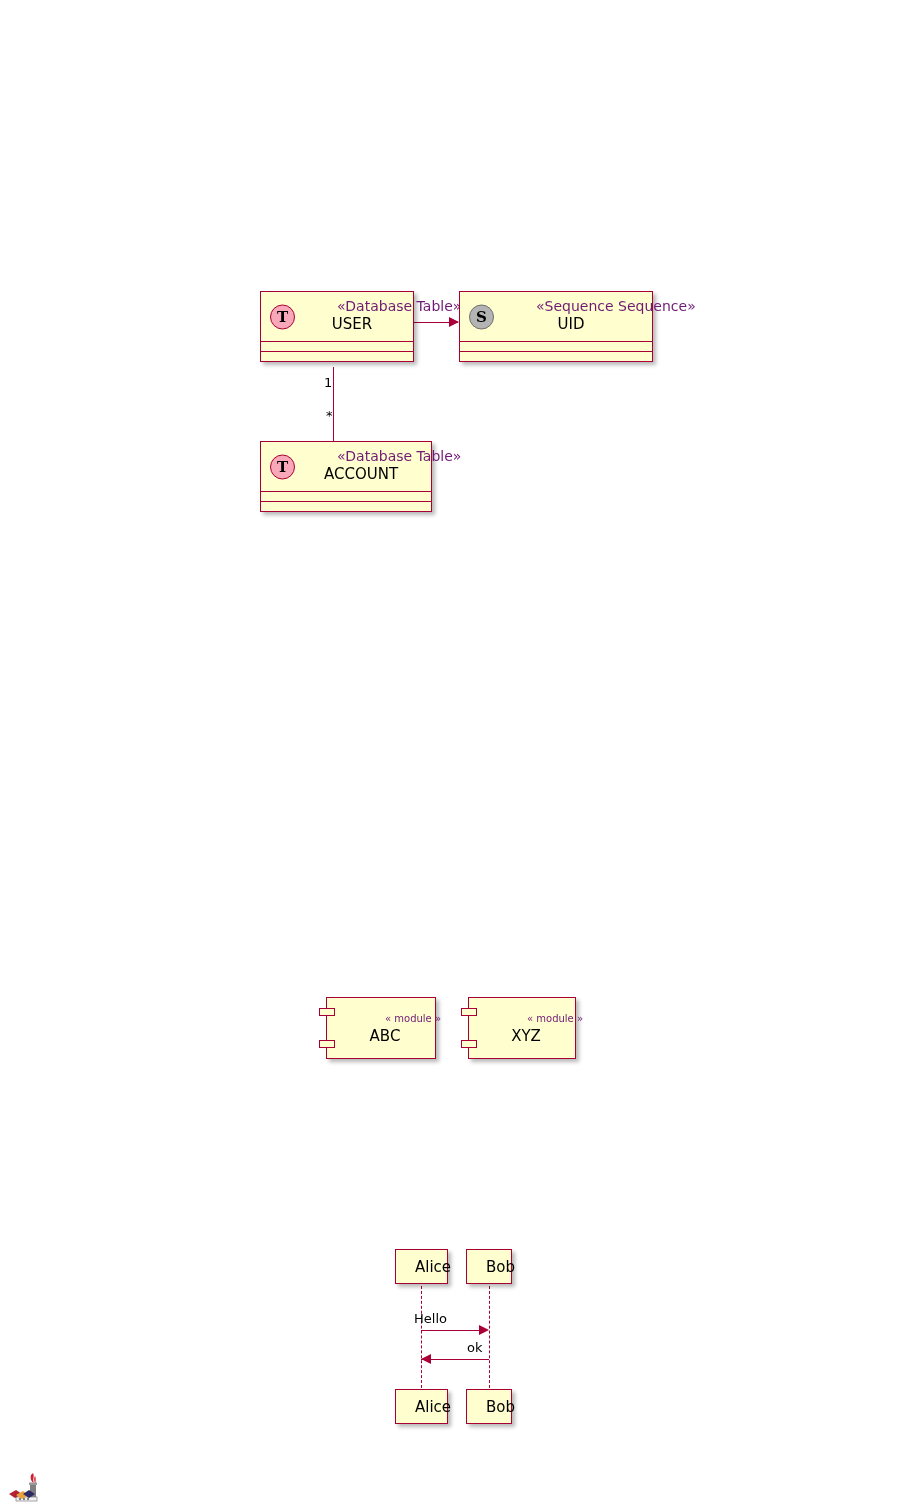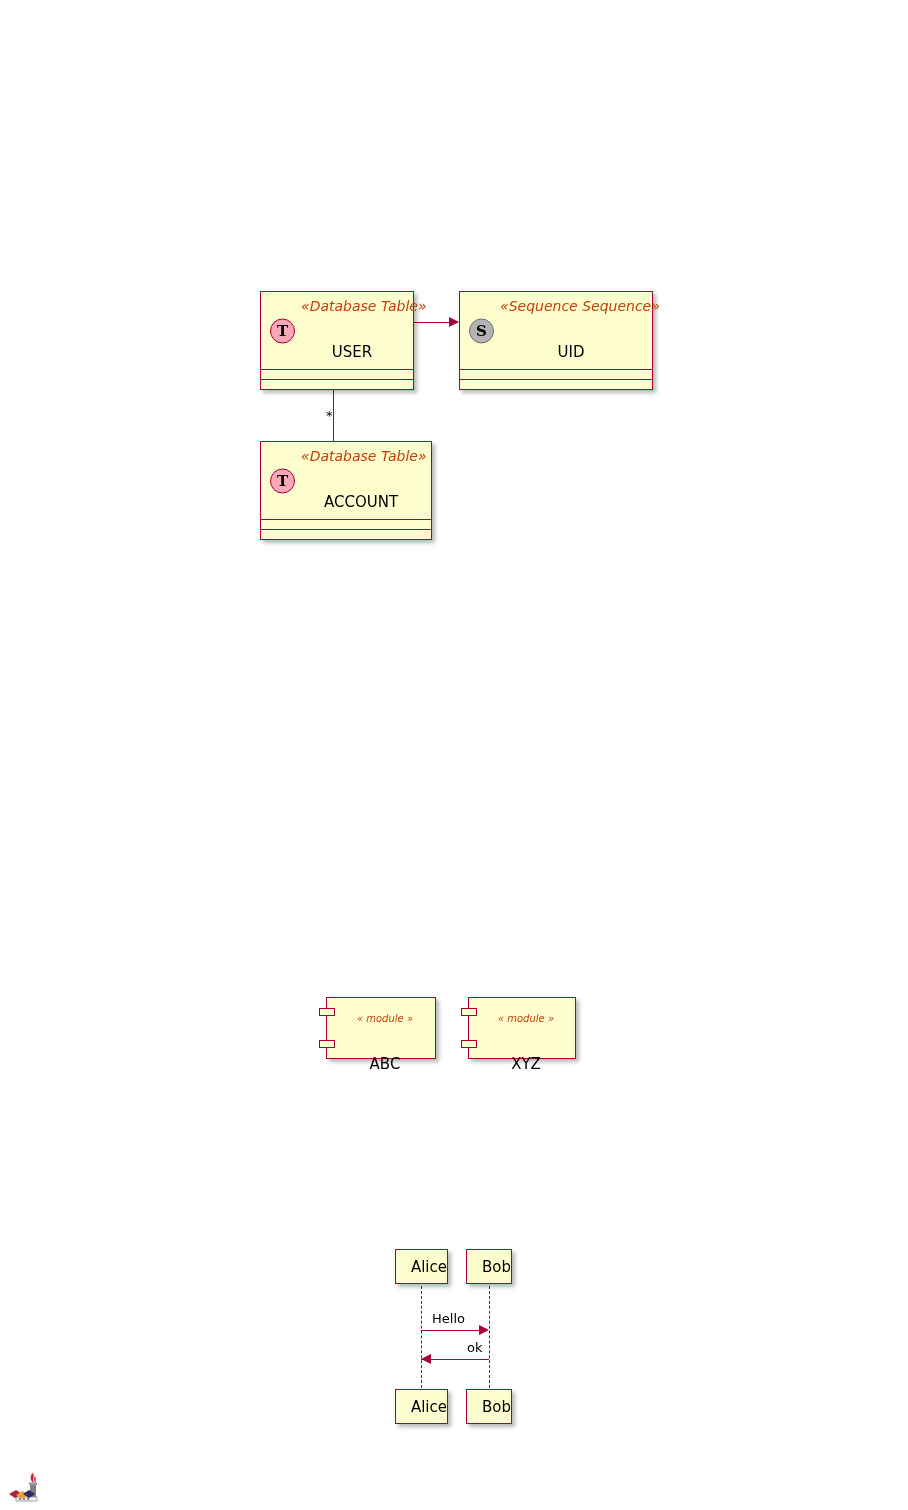--- a/index.html
+++ b/index.html
@@ -29,32 +29,31 @@
     box-shadow: 3px 3px 4px rgba(0,0,0,0.28);
   }
 
   
   .clazz .hdr {
     position: relative;
     padding: 6px 10px 7px 40px;
     text-align: center;
   }
   .stereo {
-    font-style: italic;
     font-size: 14px;
-    color: #c2410c;
+    color: #701a75;
     line-height: 17px;
     white-space: nowrap;
+    margin-left: 36px;
   }
   .cname {
     font-size: 15px;
     color: #000000;
     line-height: 19px;
     white-space: nowrap;
-    margin-top: 28px;
   }
   .compartment {
     border-top: 1.5px solid #A80036;
     height: 9px;
   }
 
   
   .badge {
     position: absolute;
     left: 9px;
@@ -128,21 +127,21 @@
 
   
   .participant {
     position: absolute;
     box-sizing: border-box;
     background: #FEFECE;
     border: 1.5px solid #A80036;
     box-shadow: 3px 3px 4px rgba(0,0,0,0.28);
     display: flex;
     align-items: center;
-    justify-content: flex-end;
+    justify-content: flex-start;
     font-size: 15px;
     color: #000000;
     padding-left: 19px;
   }
   .lifeline {
     position: absolute;
     width: 0;
     border-left: 1.5px dashed #A80036;
   }
   .msglabel {
@@ -224,21 +223,21 @@
   <div class="lifeline" style="left:421px; top:1286px; height:102px;"></div>
   <div class="lifeline" style="left:489px; top:1286px; height:102px;"></div>
 
   <div class="participant" style="left:395px; top:1249px; width:53px; height:35px;">
     <span>Alice</span>
   </div>
   <div class="participant" style="left:466px; top:1249px; width:46px; height:35px;">
     <span>Bob</span>
   </div>
 
-  <div class="msglabel" style="left:432px; top:1311px;">Hello</div>
+  <div class="msglabel" style="left:414px; top:1311px;">Hello</div>
   <div class="hline" style="left:421px; top:1330px; width:60px;"></div>
   <div class="arrowhead-r" style="left:479px; top:1325px;"></div>
 
   <div class="msglabel" style="left:467px; top:1340px;">ok</div>
   <div class="hline" style="left:421px; top:1359px; width:68px;"></div>
   <div class="arrowhead-l" style="left:421px; top:1354px;"></div>
 
   <div class="participant" style="left:395px; top:1389px; width:53px; height:35px;">
     <span>Alice</span>
   </div>

